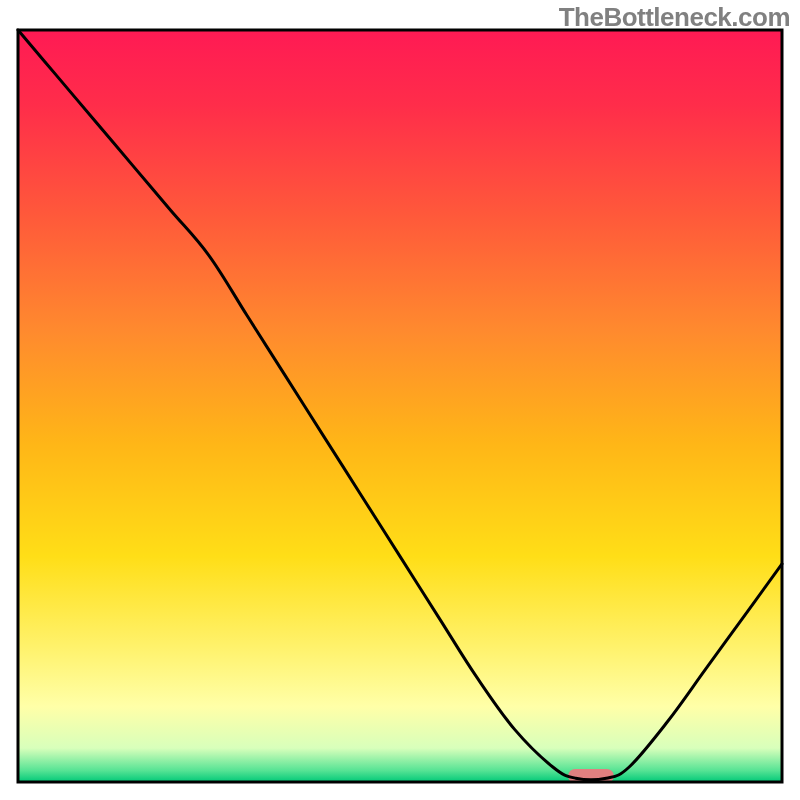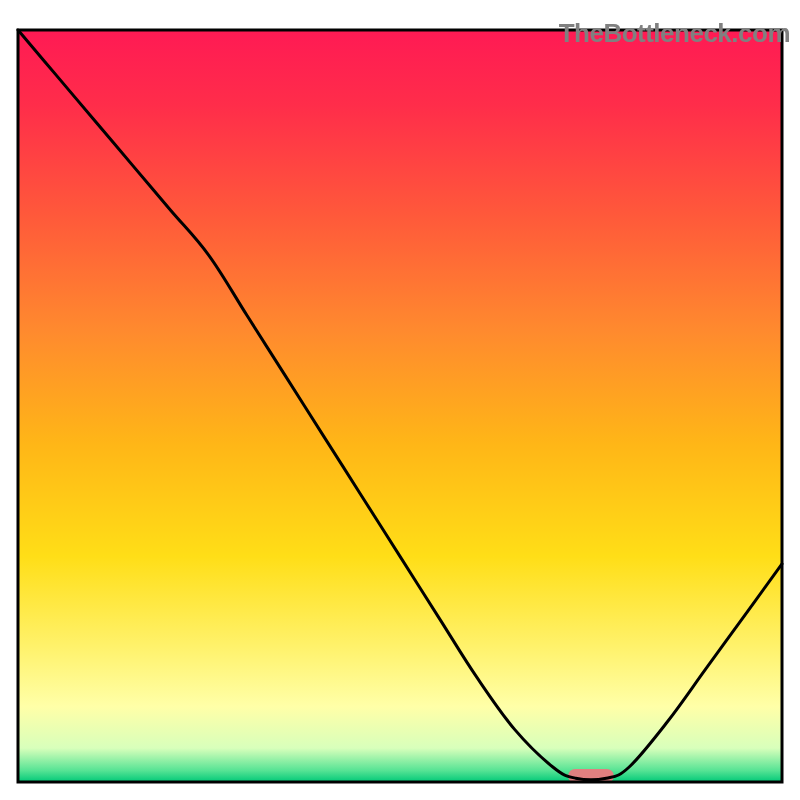--- a/index.html
+++ b/index.html
@@ -10,21 +10,21 @@
     background: #ffffff;
     font-family: Arial, Helvetica, sans-serif;
   }
   .chart-container {
     position: relative;
     width: 800px;
     height: 800px;
   }
   .watermark {
     position: absolute;
-    top: 18px;
+    top: 2px;
     right: 10px;
     font-size: 26px;
     font-weight: bold;
     color: #808080;
     z-index: 10;
     letter-spacing: -0.5px;
   }
   svg {
     display: block;
   }

